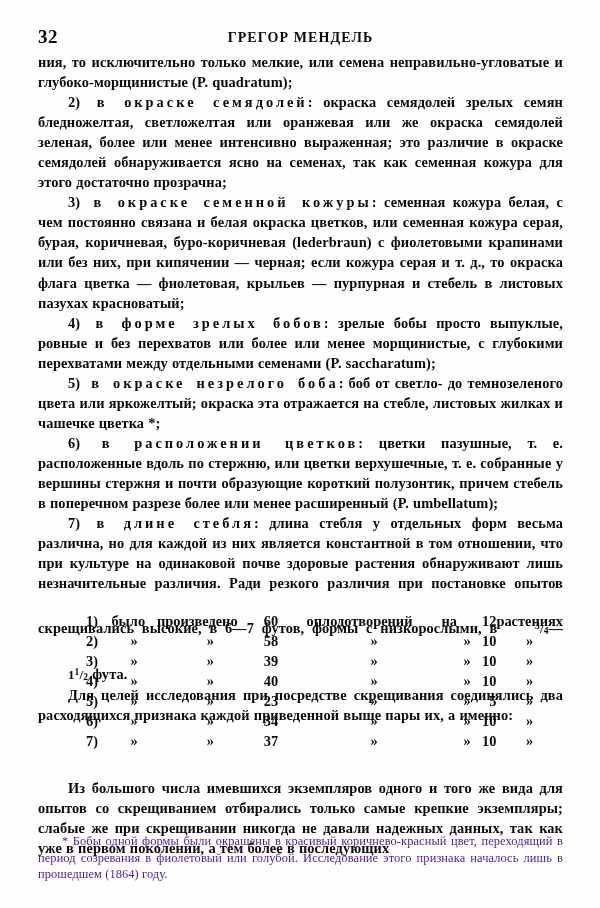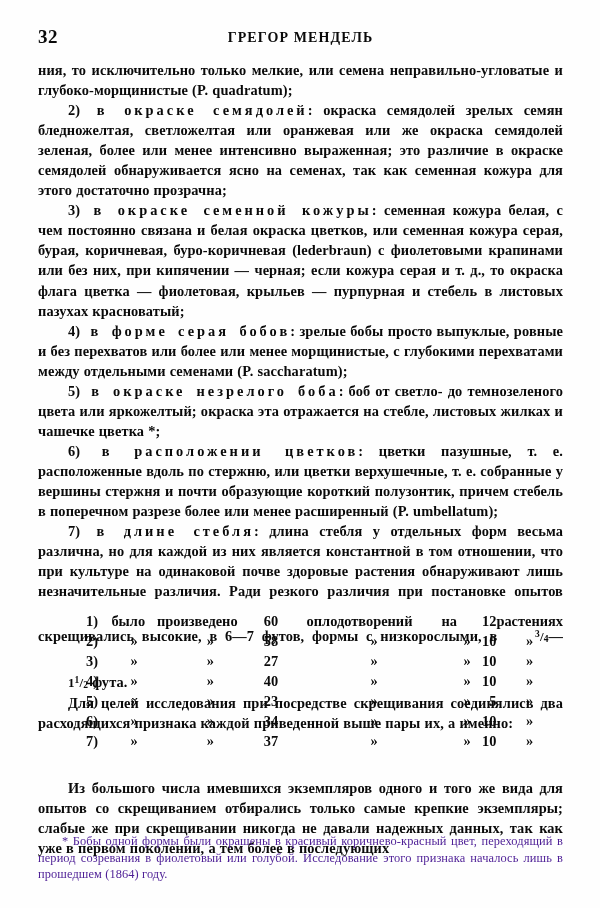--- a/index.html
+++ b/index.html
@@ -52,21 +52,21 @@
     font-weight: 700;
     letter-spacing: 1.1px;
     line-height: 18px;
     text-transform: uppercase;
   }
 
   
   .textblock {
     position: absolute;
     left: 38px;
-    top: 60px;
+    top: 52px;
     width: 525px;
   }
   p.body {
     margin: 0;
     font-size: 14.4px;
     line-height: 20.05px;
     text-align: justify;
     text-justify: inter-word;
     font-weight: 700;
     letter-spacing: 0.1px;
@@ -181,21 +181,21 @@
   </div>
 
   <div class="textblock">
 
     <p class="body cont">ния, то исключительно только мелкие, или семена неправильно-угловатые и глубоко-морщинистые (P. quadratum);</p>
 
     <p class="body item"><span>2)</span><span class="sp">&nbsp;</span><span class="sp">в</span><span class="sp">&nbsp;</span><span class="sp">окраске семядолей</span><span>: окраска семядолей зрелых семян бледножелтая, светложелтая или оранжевая или же окраска семядолей зеленая, более или менее интенсивно выраженная; это различие в окраске семядолей обнаруживается ясно на семенах, так как семенная кожура для этого достаточно прозрачна;</span></p>
 
     <p class="body item"><span>3)</span><span class="sp">&nbsp;</span><span class="sp">в</span><span class="sp">&nbsp;</span><span class="sp">окраске семенной кожуры</span><span>: семенная кожура белая, с чем постоянно связана и белая окраска цветков, или семенная кожура серая, бурая, коричневая, буро-коричневая (lederbraun) с фиолетовыми крапинами или без них, при кипячении — черная; если кожура серая и т. д., то окраска флага цветка — фиолетовая, крыльев — пурпурная и стебель в листовых пазухах красноватый;</span></p>
 
-    <p class="body item"><span>4)</span><span class="sp">&nbsp;</span><span class="sp">в</span><span class="sp">&nbsp;</span><span class="sp">форме серая бобов</span><span>: зрелые бобы просто выпуклые, ровные и без перехватов или более или менее морщинистые, с глубокими перехватами между отдельными семенами (P. saccharatum);</span></p>
+    <p class="body item"><span>4)</span><span class="sp">&nbsp;</span><span class="sp">в</span><span class="sp">&nbsp;</span><span class="sp">форме зрелых бобов</span><span>: зрелые бобы просто выпуклые, ровные и без перехватов или более или менее морщинистые, с глубокими перехватами между отдельными семенами (P. saccharatum);</span></p>
 
     <p class="body item"><span>5)</span><span class="sp">&nbsp;</span><span class="sp">в</span><span class="sp">&nbsp;</span><span class="sp">окраске незрелого боба</span><span>: боб от светло- до темнозеленого цвета или яркожелтый; окраска эта отражается на стебле, листовых жилках и чашечке цветка *;</span></p>
 
     <p class="body item"><span>6)</span><span class="sp">&nbsp;</span><span class="sp">в</span><span class="sp">&nbsp;</span><span class="sp">расположении цветков</span><span>: цветки пазушные, т. е. расположенные вдоль по стержню, или цветки верхушечные, т. е. собранные у вершины стержня и почти образующие короткий полузонтик, причем стебель в поперечном разрезе более или менее расширенный (P. umbellatum);</span></p>
 
     <p class="body item"><span>7)</span><span class="sp">&nbsp;</span><span class="sp">в</span><span class="sp">&nbsp;</span><span class="sp">длине стебля</span><span>: длина стебля у отдельных форм весьма различна, но для каждой из них является константной в том отношении, что при культуре на одинаковой почве здоровые растения обнаруживают лишь незначительные различия. Ради резкого различия при постановке опытов скрещивались высокие, в 6—7 футов, формы с низкорослыми, в </span><span class="frac nowrap"><sup>3</sup><span class="sl">/</span><sub>4</sub></span><span class="nowrap">—</span><span class="frac nowrap"><span>1</span><sup>1</sup><span class="sl">/</span><sub>2</sub></span><span> фута.</span></p>
 
     <p class="body item">Для целей исследования при посредстве скрещивания соединялись два расходящихся признака каждой приведенной выше пары их, а именно:</p>
 
   </div>
@@ -222,21 +222,21 @@
           <td class="c-obj dq">»</td>
           <td class="c-on dq">»</td>
           <td class="c-cnt">10</td>
           <td class="c-pl dq">»</td>
         </tr>
 
         <tr class="dittorow">
           <td class="c-no">3)</td>
           <td class="c-verb dq">»</td>
           <td class="c-made dq">»</td>
-          <td class="c-num">27</td>
+          <td class="c-num">39</td>
           <td class="c-obj dq">»</td>
           <td class="c-on dq">»</td>
           <td class="c-cnt">10</td>
           <td class="c-pl dq">»</td>
         </tr>
 
         <tr class="dittorow">
           <td class="c-no">4)</td>
           <td class="c-verb dq">»</td>
           <td class="c-made dq">»</td>

